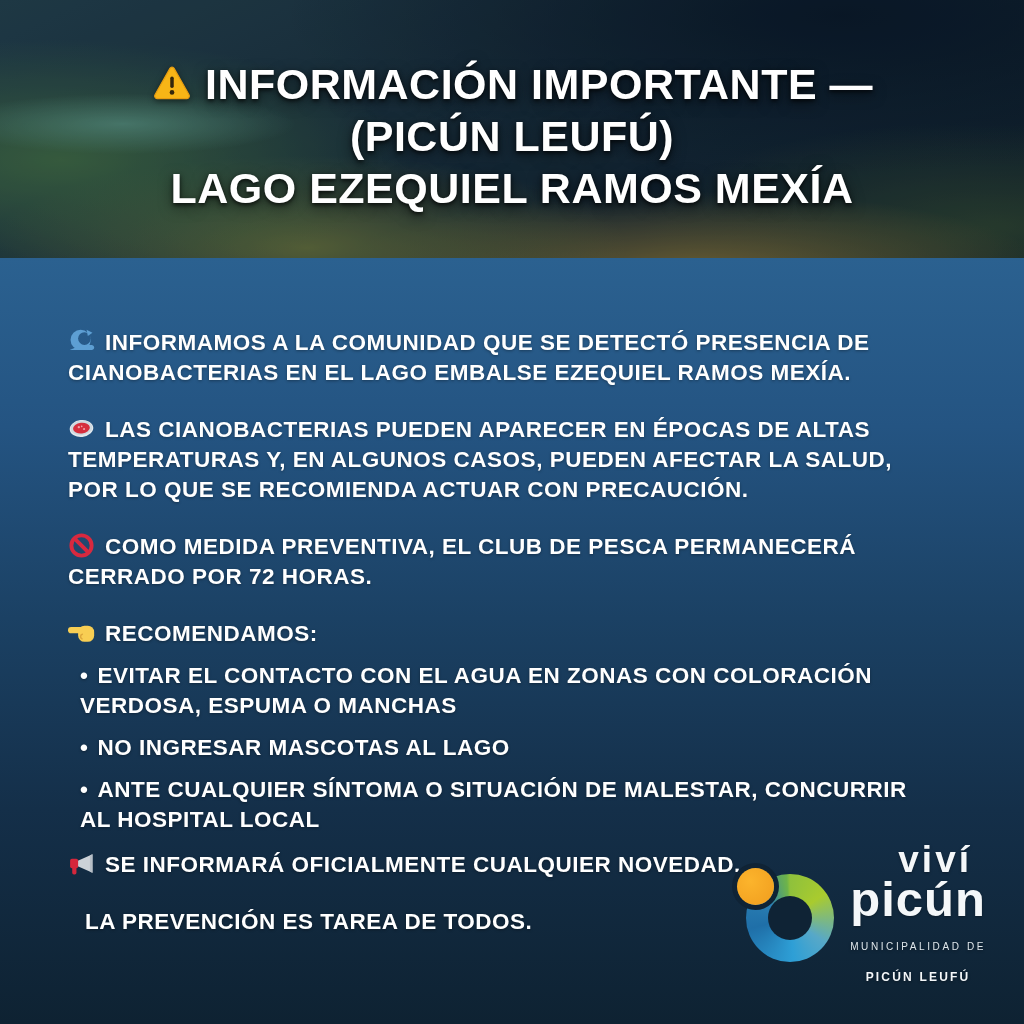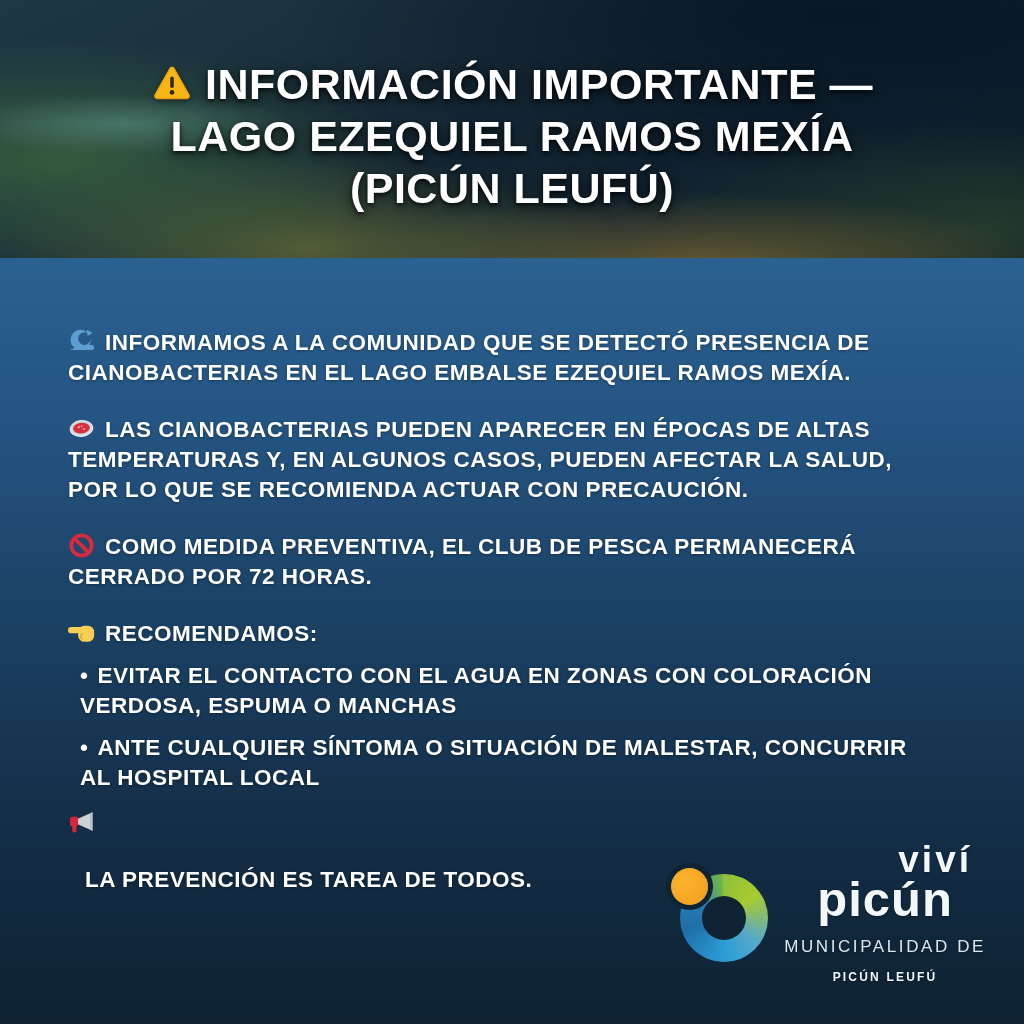--- a/index.html
+++ b/index.html
@@ -69,43 +69,43 @@
   }
   .dot{
     position:absolute;left:-9px;top:-6px;width:37px;height:37px;border-radius:50%;
     background:radial-gradient(circle at 35% 35%,#fcb42c,#f09d1e);
     box-shadow:0 0 0 5px #0f2335;
   }
   .logo-text{margin-left:16px;display:flex;flex-direction:column;align-items:center;}
   .brand-top{font-size:37px;font-weight:bold;letter-spacing:3px;line-height:.85;
     align-self:flex-end;padding-right:14px;color:#f4f7f9;}
   .brand-bottom{font-size:49px;font-weight:bold;letter-spacing:1px;line-height:1.02;color:#f4f7f9;}
-  .sub1{margin-top:7px;font-size:17px;font-weight:normal;letter-spacing:2.6px;color:#dfe7ec;}
+  .sub1{margin-top:7px;font-size:10px;font-weight:normal;letter-spacing:2.6px;color:#dfe7ec;}
   .sub2{font-size:12px;font-weight:bold;letter-spacing:2.2px;color:#f4f7f9;}
 </style>
 </head>
 <body>
 
 <div class="page">
 
   <div class="photo">
     <div class="photo-shade"></div>
     <div class="title-wrap">
       <div class="title-line1">
         <span class="warn-svg">
           <svg viewBox="0 0 36 36" width="42" height="42">
             <path fill="#f7b516" stroke="#e79c10" stroke-width="1" d="M16.2 4.6c.8-1.4 2.8-1.4 3.6 0l12.8 22.6c.8 1.5-.2 3.3-1.8 3.3H5.2c-1.6 0-2.6-1.8-1.8-3.3z"></path>
             <rect x="16.5" y="11.5" width="3" height="10" rx="1.5" fill="#33270c"></rect>
             <circle cx="18" cy="25.2" r="2" fill="#33270c"></circle>
           </svg>
         </span>
         <span>INFORMACIÓN IMPORTANTE —</span>
       </div>
+      <div>(PICÚN LEUFÚ)</div>
       <div>LAGO EZEQUIEL RAMOS MEXÍA</div>
-      <div>(PICÚN LEUFÚ)</div>
     </div>
   </div>
 
   <div class="panel">
 
     <p class="para">
       <span class="icon">
         <svg viewBox="0 0 32 32" width="27" height="27">
           <defs>
               <mask id="wcurl">
@@ -151,32 +151,33 @@
         <svg viewBox="0 0 32 32" width="27" height="27">
           <rect x="12" y="8" width="19" height="19" rx="7.5" fill="#f8ce53"></rect>
           <rect x="0" y="9.5" width="21" height="7.4" rx="3.7" fill="#f8ce53"></rect>
           <path d="M17 18c-2.6.6-2.9 4.4-.4 5.6" fill="none" stroke="#dca73c" stroke-width="1.8" stroke-linecap="round"></path>
         </svg>
       </span><span>RECOMENDAMOS:</span>
     </p>
 
     <div class="bullets">
       <p class="bullet"><span class="b-char">•</span><span>EVITAR EL CONTACTO CON EL AGUA EN ZONAS CON COLORACIÓN VERDOSA, ESPUMA O MANCHAS</span></p>
+      <p class="bullet"><span class="b-char">•</span><span>NO INGRESAR MASCOTAS AL LAGO</span></p>
       <p class="bullet"><span class="b-char">•</span><span>ANTE CUALQUIER SÍNTOMA O SITUACIÓN DE MALESTAR, CONCURRIR AL HOSPITAL LOCAL</span></p>
     </div>
 
     <p class="para">
       <span class="icon">
         <svg viewBox="0 0 32 32" width="27" height="27">
           <polygon points="11,13 29,5 29,27 11,19" fill="#ccd2d8"></polygon>
           <polygon points="26,6.3 29,5 29,27 26,25.7" fill="#b7bfc7"></polygon>
           <rect x="2.5" y="10.5" width="9.5" height="11" rx="2.2" fill="#d5273c"></rect>
           <rect x="5" y="20" width="5" height="9" rx="2" fill="#d5273c"></rect>
         </svg>
-      </span>
+      </span><span>SE INFORMARÁ OFICIALMENTE CUALQUIER NOVEDAD.</span>
     </p>
 
     <p class="para closing">LA PREVENCIÓN ES TAREA DE TODOS.</p>
 
     <div class="logo">
       <div class="ring">
         <span class="dot"></span>
       </div>
       <div class="logo-text">
         <span class="brand-top">viví</span>

